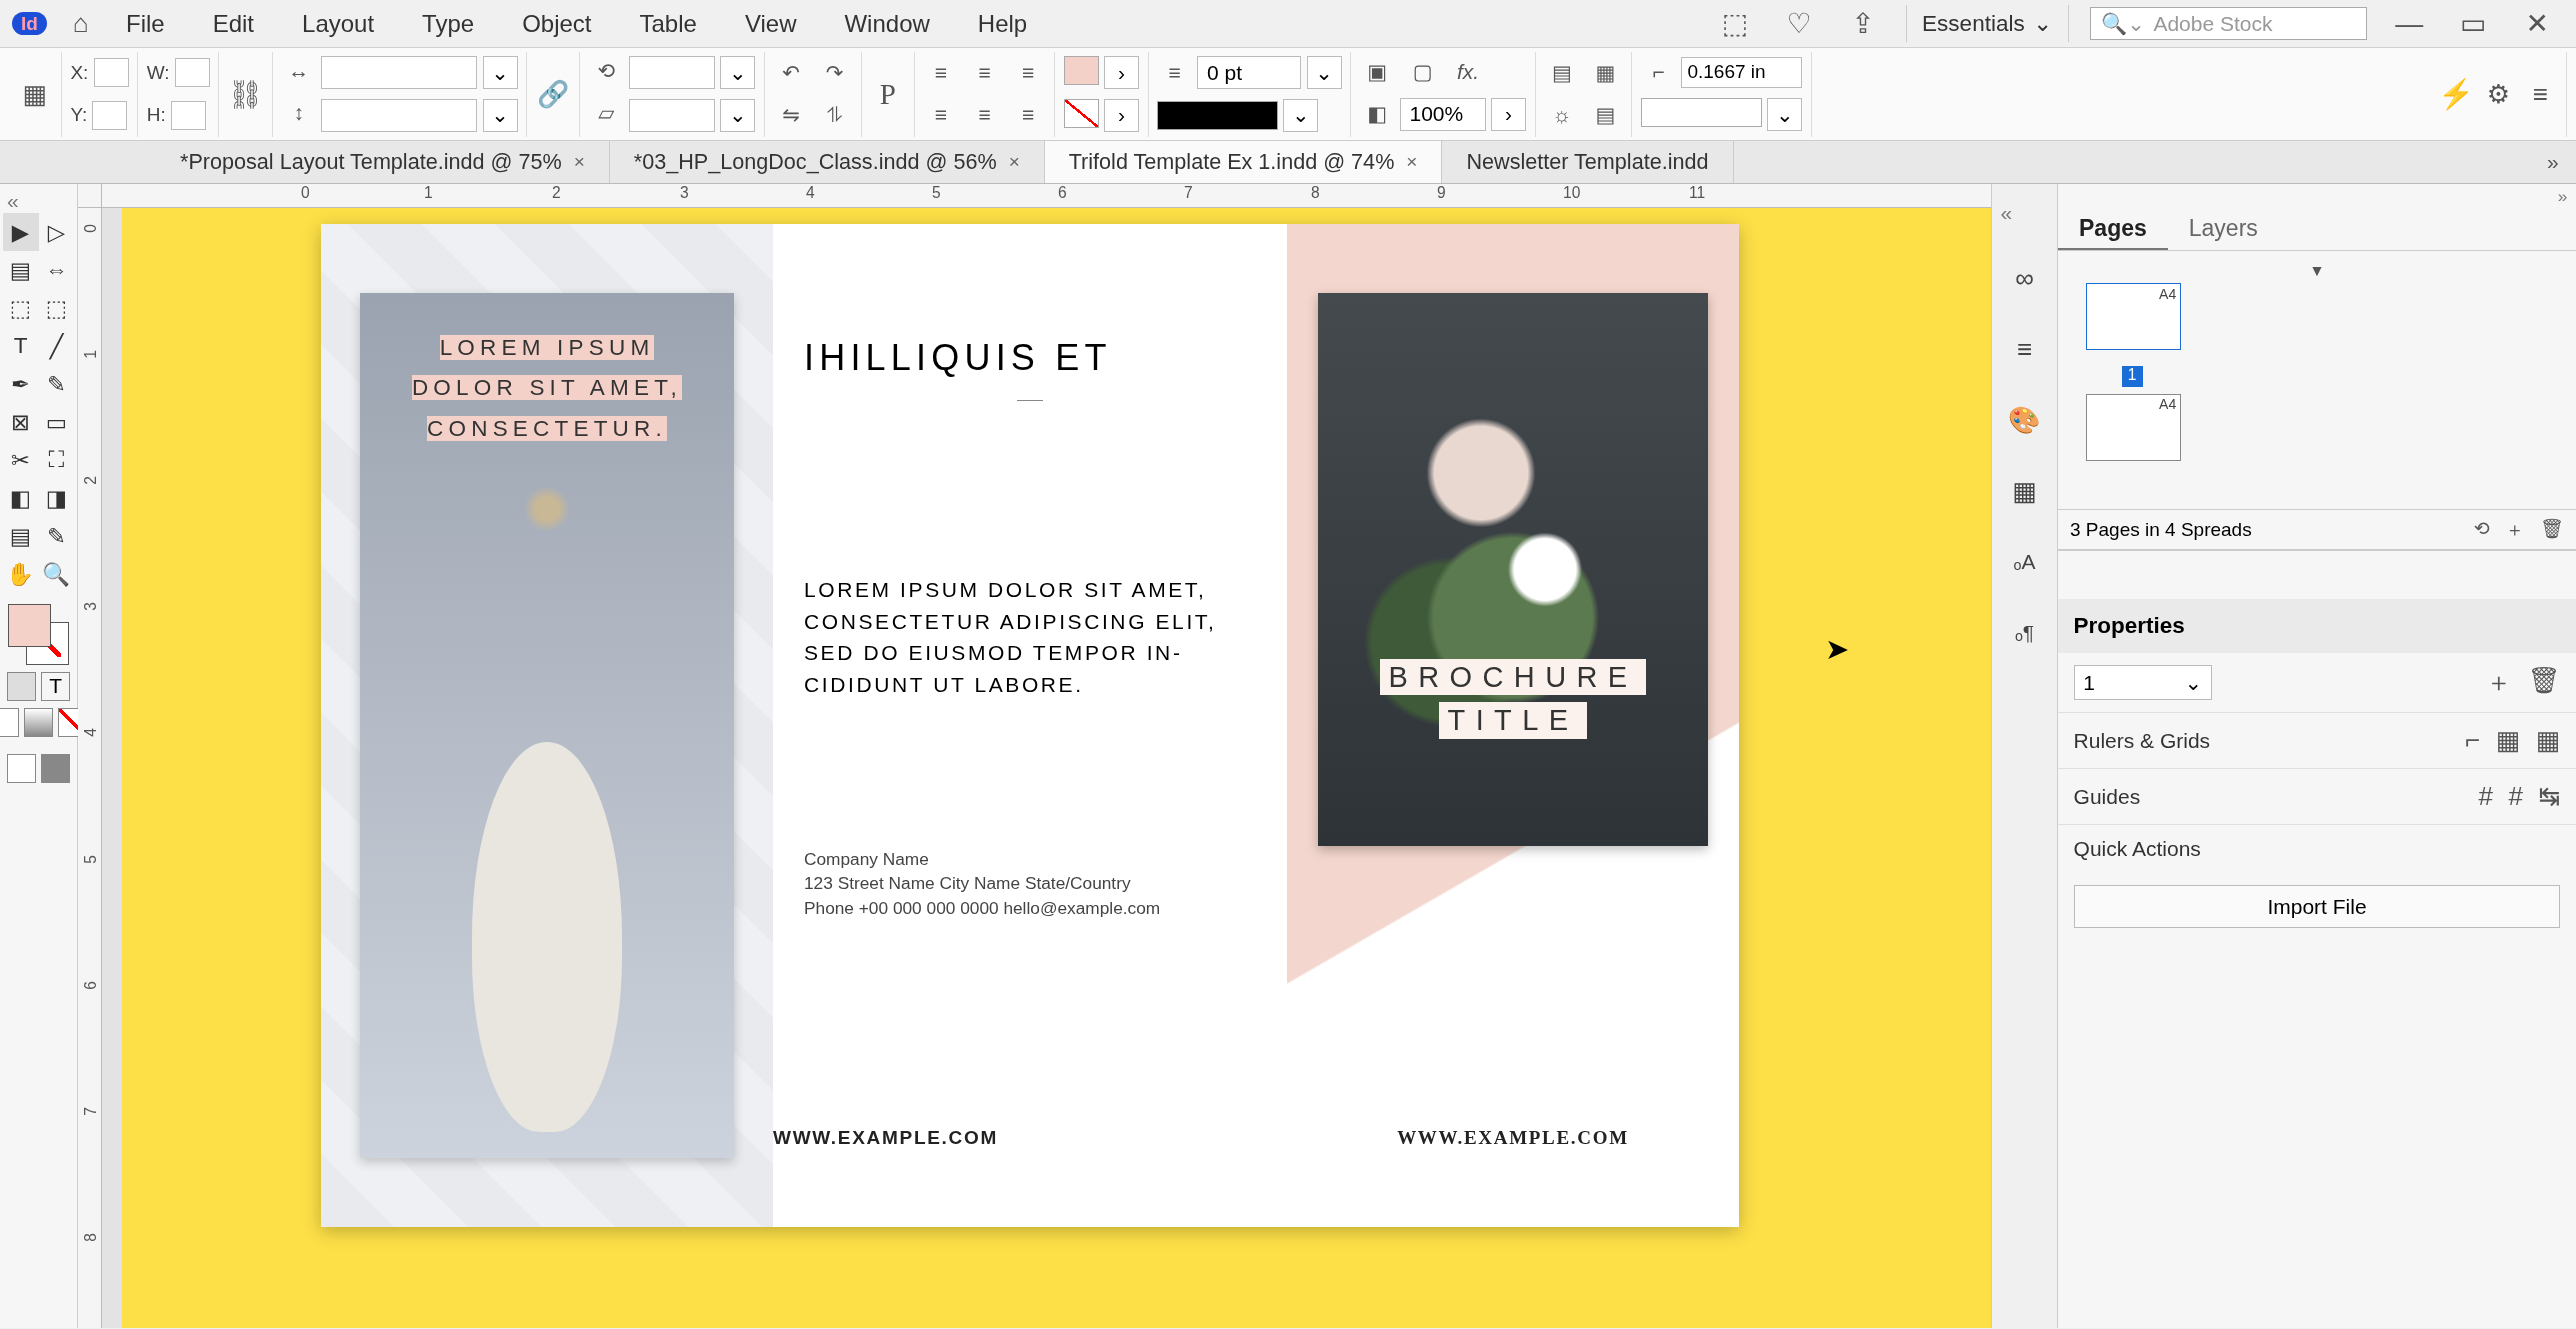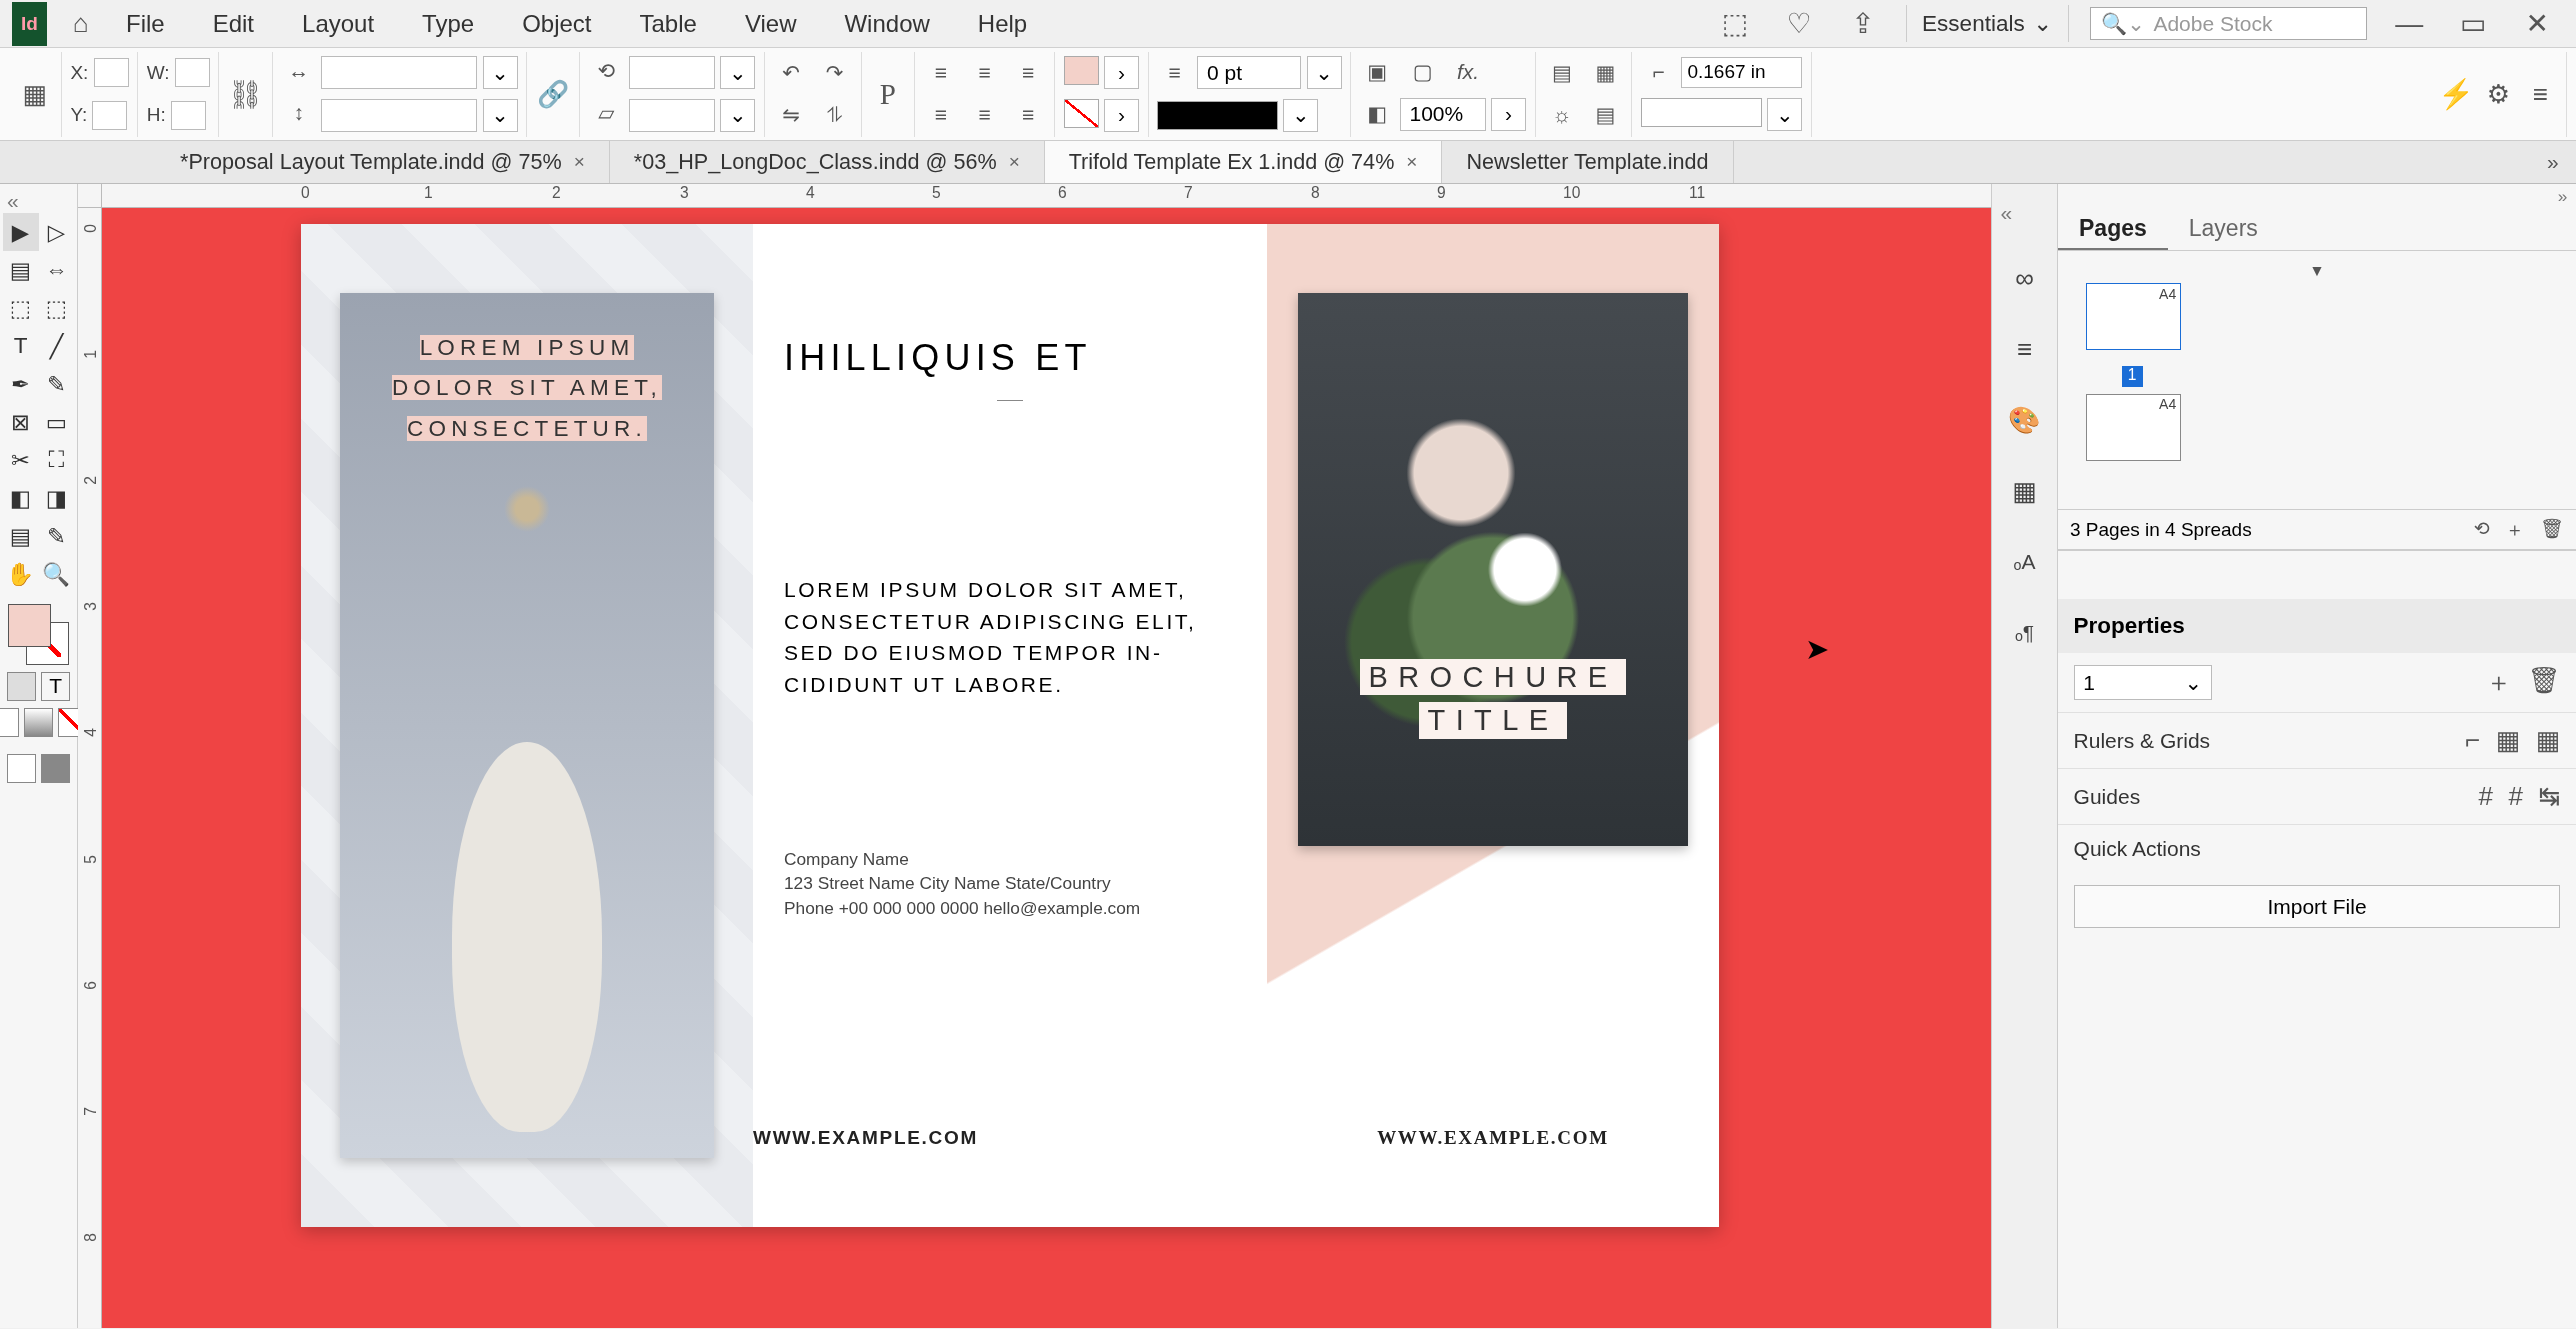--- a/index.html
+++ b/index.html
@@ -1,20 +1,20 @@
 <!DOCTYPE html>
 <html style="font-size:14px"><head>
 <meta charset="utf-8">
 <style>
 * { margin: 0; padding: 0; box-sizing: border-box; font-family: "Segoe UI", Arial, sans-serif; }
 body { width: 2576px; height: 1329px; background: #f0f0f0; overflow: hidden; font-size: 21px; }
 
 
 .menubar { height: 48px; background: #f0f0f0; display: flex; align-items: center; border-bottom: 0.9px solid #d0d0d0; }
-.app-icon { width: 35px; height: 44px; margin: 0 12px; background: #14532d; color: #ff9aa9; display: flex; align-items: center; justify-content: center; font-weight: bold; border-radius: 0; font-size: 19px; }
+.app-icon { width: 35px; height: 23px; margin: 0 12px; background: #1d4ed8; color: #ff9aa9; display: flex; align-items: center; justify-content: center; font-weight: bold; border-radius: 15px; font-size: 19px; }
 .home-icon { width: 43px; text-align: center; font-size: 26px; color: #555; cursor: pointer; }
 .menu-item { padding: 0 24px; font-size: 24px; color: #333; cursor: pointer; }
 .menubar-right { margin-left: auto; display: flex; align-items: center; gap: 21px; padding-right: 17.3px; }
 .win-btn { width: 43px; text-align: center; font-size: 28px; color: #555; }
 .workspace-sel { display: flex; align-items: center; gap: 8.6px; padding: 5.2px 15.6px; font-size: 22.5px; color: #333; border-right: 0.9px solid #ccc; border-left: 0.9px solid #ccc; }
 .stock-search { display: flex; align-items: center; gap: 8.6px; border: 0.9px solid #aaa; padding: 3.5px 10.4px; background: #fff; width: 277px; color: #999; font-size: 21px; }
 
 
 .controlbar { height: 93px; background: #fafafa; border-bottom: 0.9px solid #ccc; display: flex; align-items: stretch; padding: 3.5px 8.6px; }
 .ctrl-grp { display: flex; flex-direction: column; justify-content: space-around; padding: 0 8.6px; border-right: 0.9px solid #ddd; }
@@ -52,21 +52,21 @@
 .sw-mini { width: 29px; height: 29px; border: 0.9px solid #888; }
 
 
 .canvas-wrap { flex: 1; display: flex; flex-direction: column; background: #e3e3e3; overflow: hidden; }
 .ruler-h { height: 24px; background: #f5f5f5; border-bottom: 0.9px solid #bbb; position: relative; display: flex; }
 .ruler-h .origin { width: 24px; border-right: 0.9px solid #bbb; }
 .ruler-h .tick { position: absolute; top: 0; font-size: 15.6px; color: #555; }
 .ruler-v { width: 24px; background: #f5f5f5; border-right: 0.9px solid #bbb; position: relative; }
 .ruler-v .tick { position: absolute; left: 3.5px; font-size: 15.6px; color: #555; writing-mode: sideways-lr; }
 .canvas-body { flex: 1; display: flex; }
-.canvas-scroll { flex: 1; position: relative; overflow: hidden; background: #ef4444; }
+.canvas-scroll { flex: 1; position: relative; overflow: hidden; background: #fde047; margin-left: 20px; }
 
 
 .page { position: absolute; top: 15.6px; left: 199px; width: 1418px; height: 1003px; background: #fff; box-shadow: 0 3.5px 17.3px rgba(0,0,0,0.25); display: flex; }
 .panel { flex: 1; position: relative; }
 .panel1 { background: repeating-linear-gradient(45deg,#e8eaee 0 52px,#eef0f3 52px 104px); }
 .panel1 .photo { position: absolute; top: 69px; left: 39px; right: 39px; bottom: 69px; background: linear-gradient(#9ba3b0,#cdd3dc); box-shadow: 0 3.5px 10.4px rgba(0,0,0,0.2); }
 .panel1 .photo .vase { position: absolute; bottom: 26px; left: 30%; width: 40%; height: 45%; background:#e9e6e0; border-radius: 50% 50% 45% 45%; }
 .panel1 .photo .branches { position: absolute; bottom: 50%; left: 30%; width: 40%; height: 50%; background: radial-gradient(circle,#c9b896 5%,transparent 10%); }
 .panel1 .caption { position: absolute; top: 104px; left: 0; right: 0; text-align: center; font-family: Georgia, serif; letter-spacing: 5.2px; font-size: 22.5px; line-height: 1.8; color: #333; }
 .panel1 .caption span { background: #f3d1c9; }

